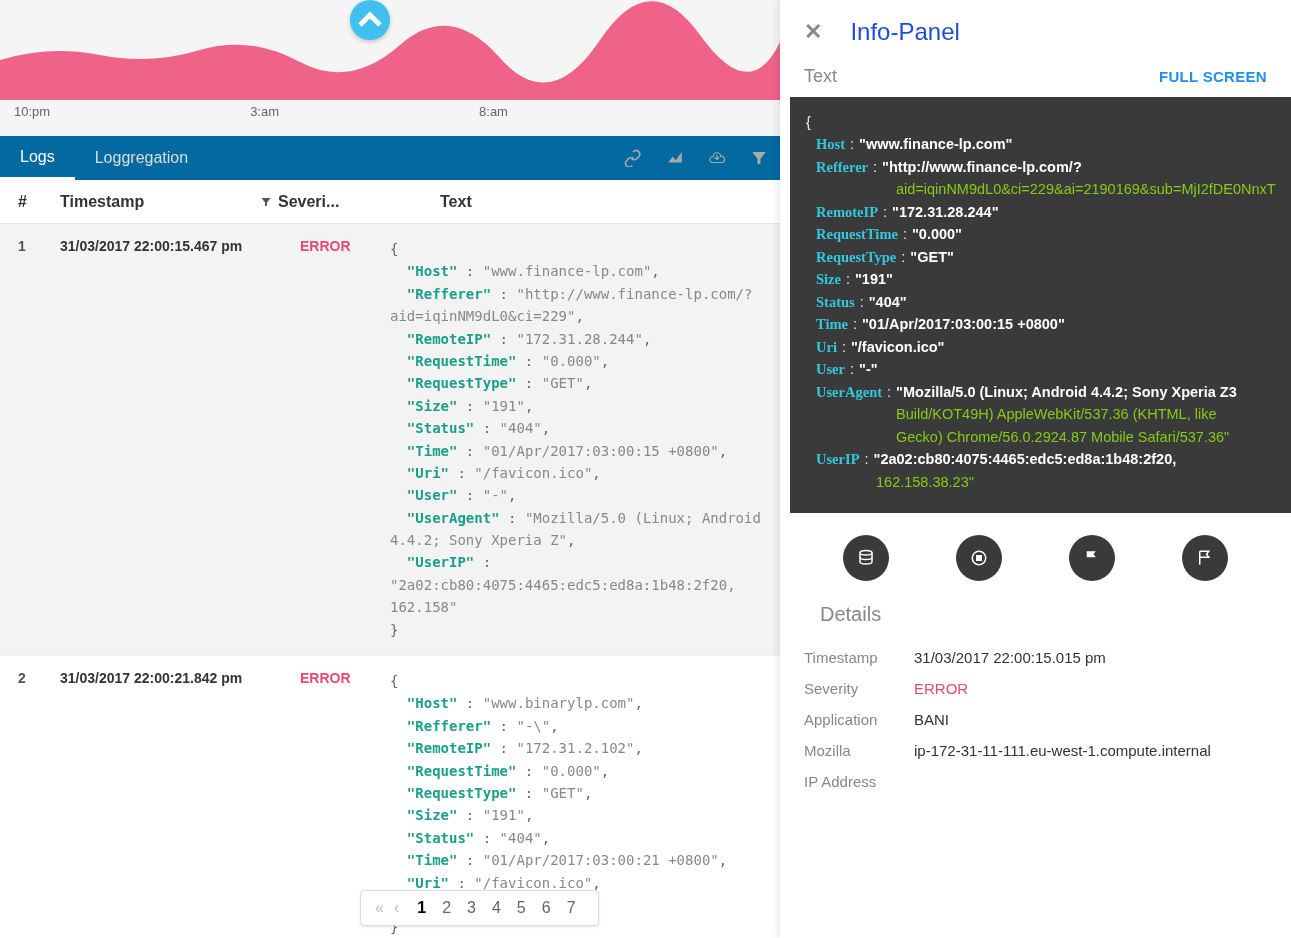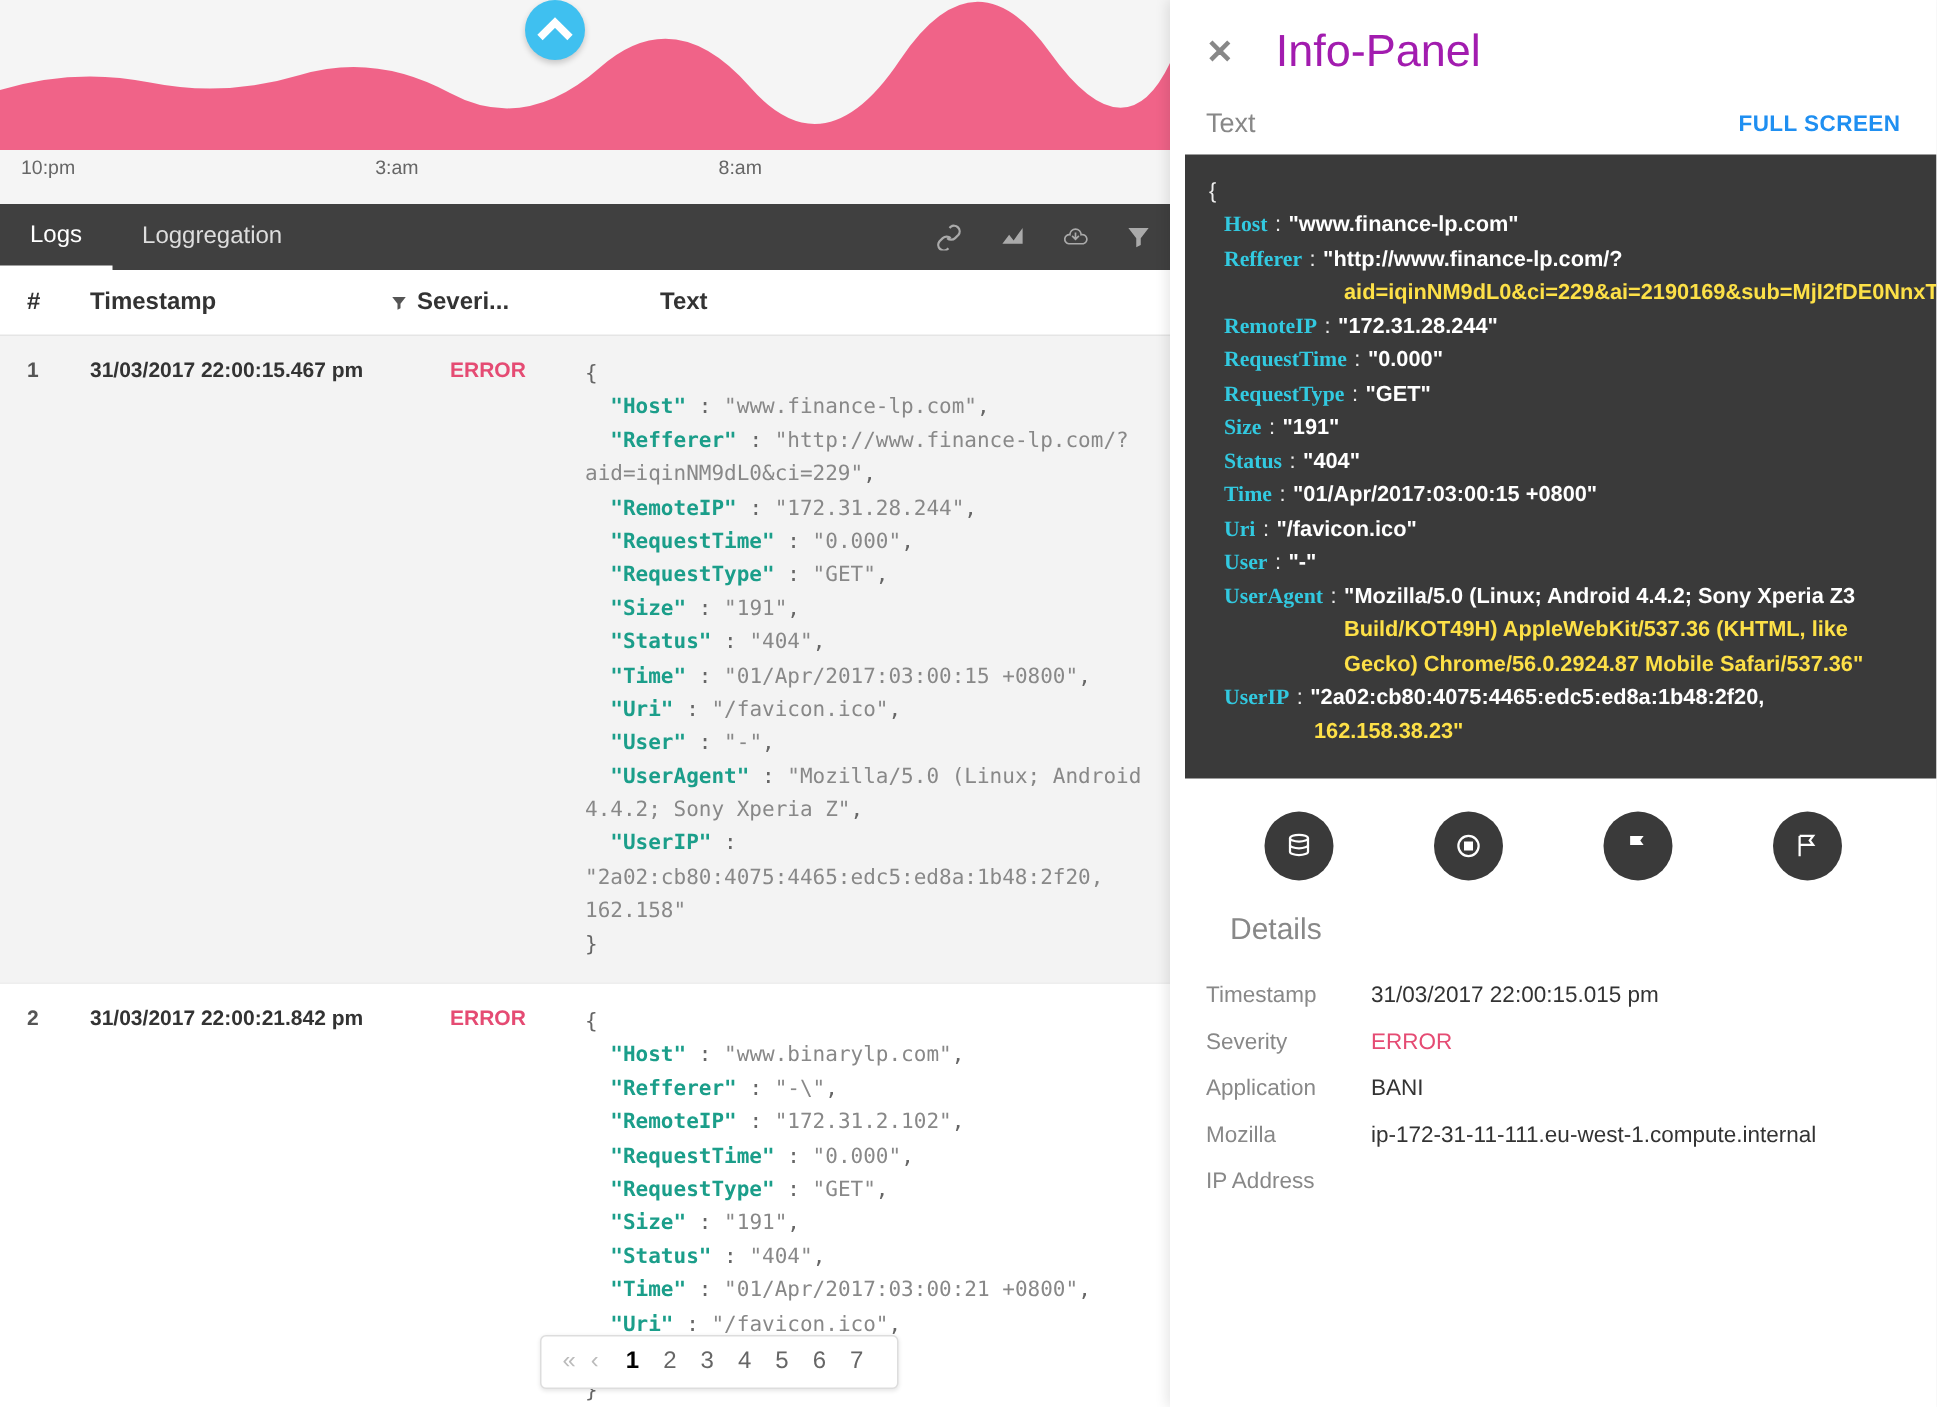--- a/index.html
+++ b/index.html
@@ -9,21 +9,21 @@
 .side-panel { position: absolute; left: 780px; top: 0; width: 511px; height: 938px; background: #fff; box-shadow: -2px 0 8px rgba(0,0,0,0.1); }
 
 
 .chart-area { position: relative; height: 136px; background: #f5f5f5; }
 .chart-area svg { width: 100%; height: 100px; display: block; }
 .chart-labels { display: flex; font-size: 13px; color: #666; padding: 4px 0 0 14px; }
 .chart-labels span { margin-right: 200px; }
 .chevron-btn { position: absolute; top: 0px; left: 350px; width: 40px; height: 40px; border-radius: 50%; background: #3fc0f0; display: flex; align-items: center; justify-content: center; color: #fff; cursor: pointer; box-shadow: 0 2px 4px rgba(0,0,0,0.2); }
 
 
-.tab-bar { background: #404040; height: 44px; display: flex; align-items: center; color: #ddd; font-size: 16px; }
+.tab-bar { background: #0369a1; height: 44px; display: flex; align-items: center; color: #ddd; font-size: 16px; }
 .tab { padding: 0 20px; height: 44px; display: flex; align-items: center; cursor: pointer; }
 .tab.active { border-bottom: 3px solid #fff; color: #fff; }
 .tab-spacer { flex: 1; }
 .tab-icon { width: 42px; height: 44px; display: flex; align-items: center; justify-content: center; cursor: pointer; color: #aaa; }
 .tab-icon svg { width: 18px; height: 18px; }
 
 
 .col-headers { display: flex; height: 44px; align-items: center; background: #fff; border-bottom: 1px solid #e5e5e5; font-size: 16px; color: #333; }
 .col-num { width: 60px; padding-left: 18px; font-weight: 600; }
 .col-ts { width: 200px; font-weight: 600; }
@@ -43,32 +43,32 @@
 
 
 .pagination { position: absolute; bottom: 12px; left: 360px; display: flex; align-items: center; gap: 10px; background: #fff; border: 1px solid #ddd; border-radius: 4px; padding: 8px 14px; font-size: 16px; color: #666; box-shadow: 0 1px 3px rgba(0,0,0,0.1);}
 .pagination .pg { padding: 0 8px; cursor:pointer; }
 .pagination .pg.active { font-weight: 700; color: #000; }
 .pagination .nav { color: #bbb; cursor:pointer; }
 
 
 .sp-header { display: flex; align-items: center; padding: 18px 20px 14px 24px; gap: 28px; }
 .sp-close { color: #888; font-size: 22px; font-weight:700; cursor: pointer; }
-.sp-title { font-size: 30px; color: #a21caf; }
+.sp-title { font-size: 24px; color: #1d4ed8; }
 .sp-sub { display: flex; justify-content: space-between; align-items: center; padding: 6px 24px 10px 24px; }
 .sp-sub-l { color: #888; font-size: 18px; }
 .sp-sub-r { color: #1f8ff1; font-weight: 700; font-size: 15px; cursor: pointer; letter-spacing: 0.3px; }
 
 .sp-json { background: #3a3a3a; color: #fff; margin: 0 0 0 10px; padding: 14px 16px 20px 16px; font-size: 14.5px; line-height: 1.55; overflow:hidden; }
 .sp-json .brace { color: #eee; }
 .sp-json .row { margin-left: 10px; display:flex; }
 .sp-json .key { color: #32c9e0; font-weight: 600; white-space:nowrap;font-family:Liberation Serif, serif; }
 .sp-json .col { color: #eee; padding: 0 5px;}
 .sp-json .val { color: #fff; font-weight: 600; }
-.sp-json .val-indent { margin-left: 90px; color:#fde047; font-weight:700;}
+.sp-json .val-indent { margin-left: 90px; color:#84cc16; font-weight:400;}
 
 .sp-actions { display: flex; justify-content: space-around; padding: 22px 30px; }
 .sp-act { width: 46px; height: 46px; border-radius: 50%; background: #3a3a3a; display: flex; align-items: center; justify-content: center; color: #fff; cursor: pointer; }
 .sp-act svg { width: 18px; height: 18px; }
 
 .sp-details { padding: 0 24px; }
 .sp-details-title { color: #888; font-size: 20px; margin-bottom: 16px; margin-left: 16px; }
 .sp-detail-row { display: flex; padding: 7px 0; font-size: 15px; }
 .sp-detail-k { width: 110px; color: #888; }
 .sp-detail-v { color: #333; }

